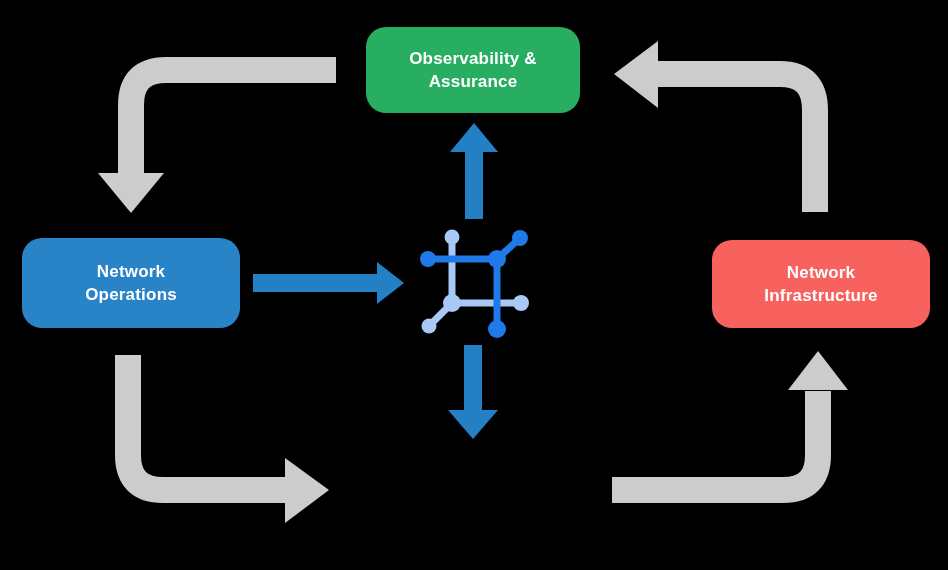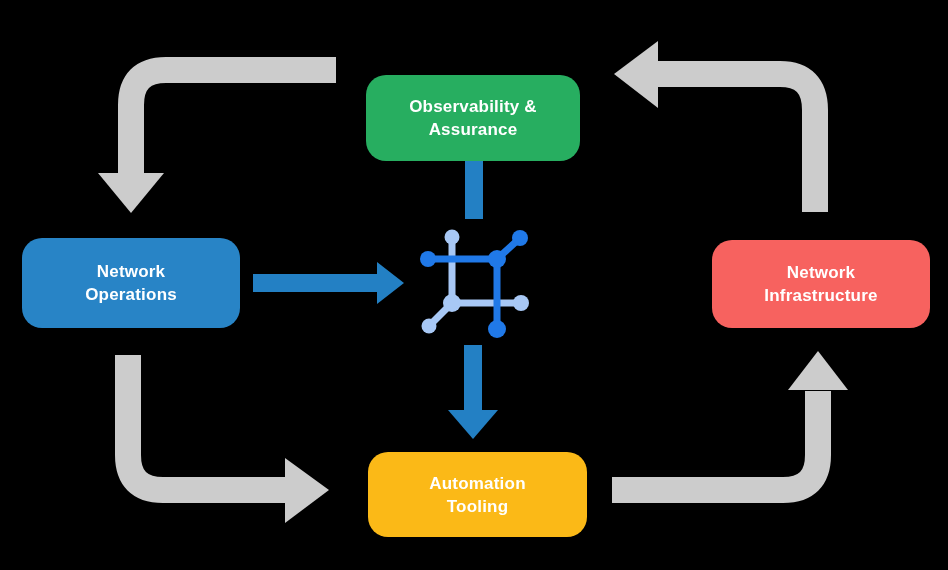--- a/index.html
+++ b/index.html
@@ -95,33 +95,29 @@
       <path d="M 428 259 H 497" fill="none" stroke-width="7" stroke="#2079E8"></path>
       <path d="M 497 259 L 519 239" fill="none" stroke-width="7" stroke="#2079E8"></path>
       <path d="M 497 259 V 329" fill="none" stroke-width="7" stroke="#2079E8"></path>
       <circle cx="428" cy="259" r="8" fill="#2079E8"></circle>
       <circle cx="497" cy="259" r="9" fill="#2079E8"></circle>
       <circle cx="520" cy="238" r="8" fill="#2079E8"></circle>
       <circle cx="497" cy="329" r="9" fill="#2079E8"></circle>
     </g>
   </svg>
 
-  <div class="node node-observability" style="background-color: rgb(39, 174, 96); margin-top: 48px;">
+  <div class="node node-observability" style="background-color: rgb(39, 174, 96);">
     <span class="node-label">Observability &amp;
 Assurance</span>
   </div>
 
   <div class="node node-operations" style="background-color: rgb(40, 132, 198);">
     <span class="node-label">Network
 Operations</span>
   </div>
 
   <div class="node node-infrastructure" style="background-color: rgb(247, 98, 95);">
     <span class="node-label">Network
 Infrastructure</span>
   </div>
 
-  <div class="node node-tooling" style="background-color: rgb(251, 185, 23);">
-    <span class="node-label">Automation
-Tooling</span>
-  </div>
 
 </div>
 
 </body></html>

